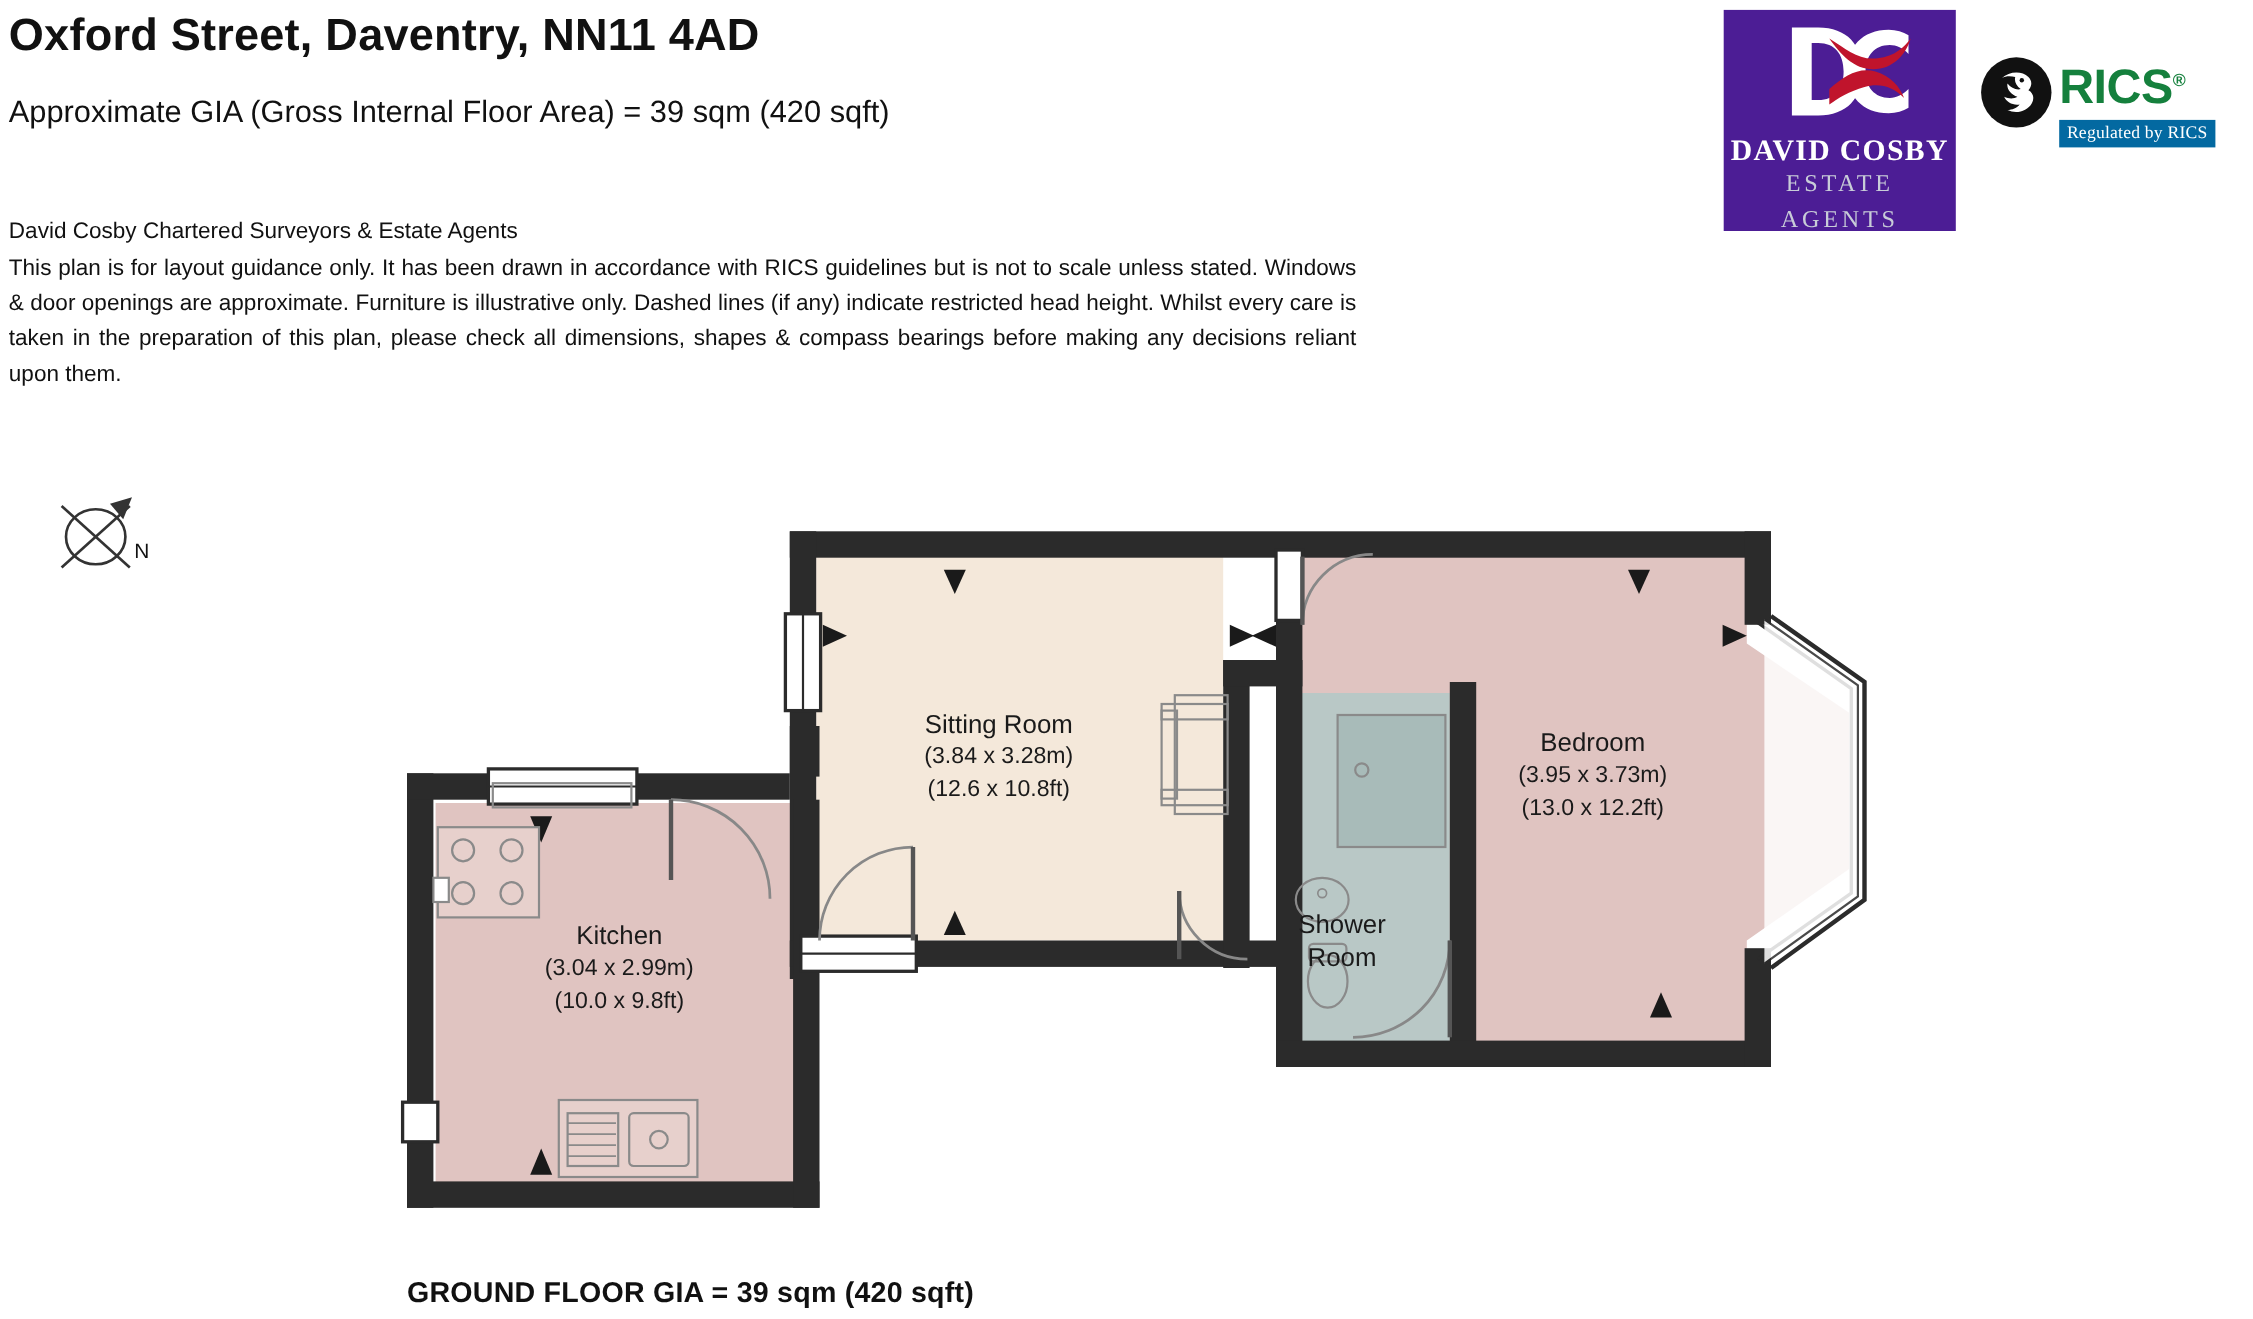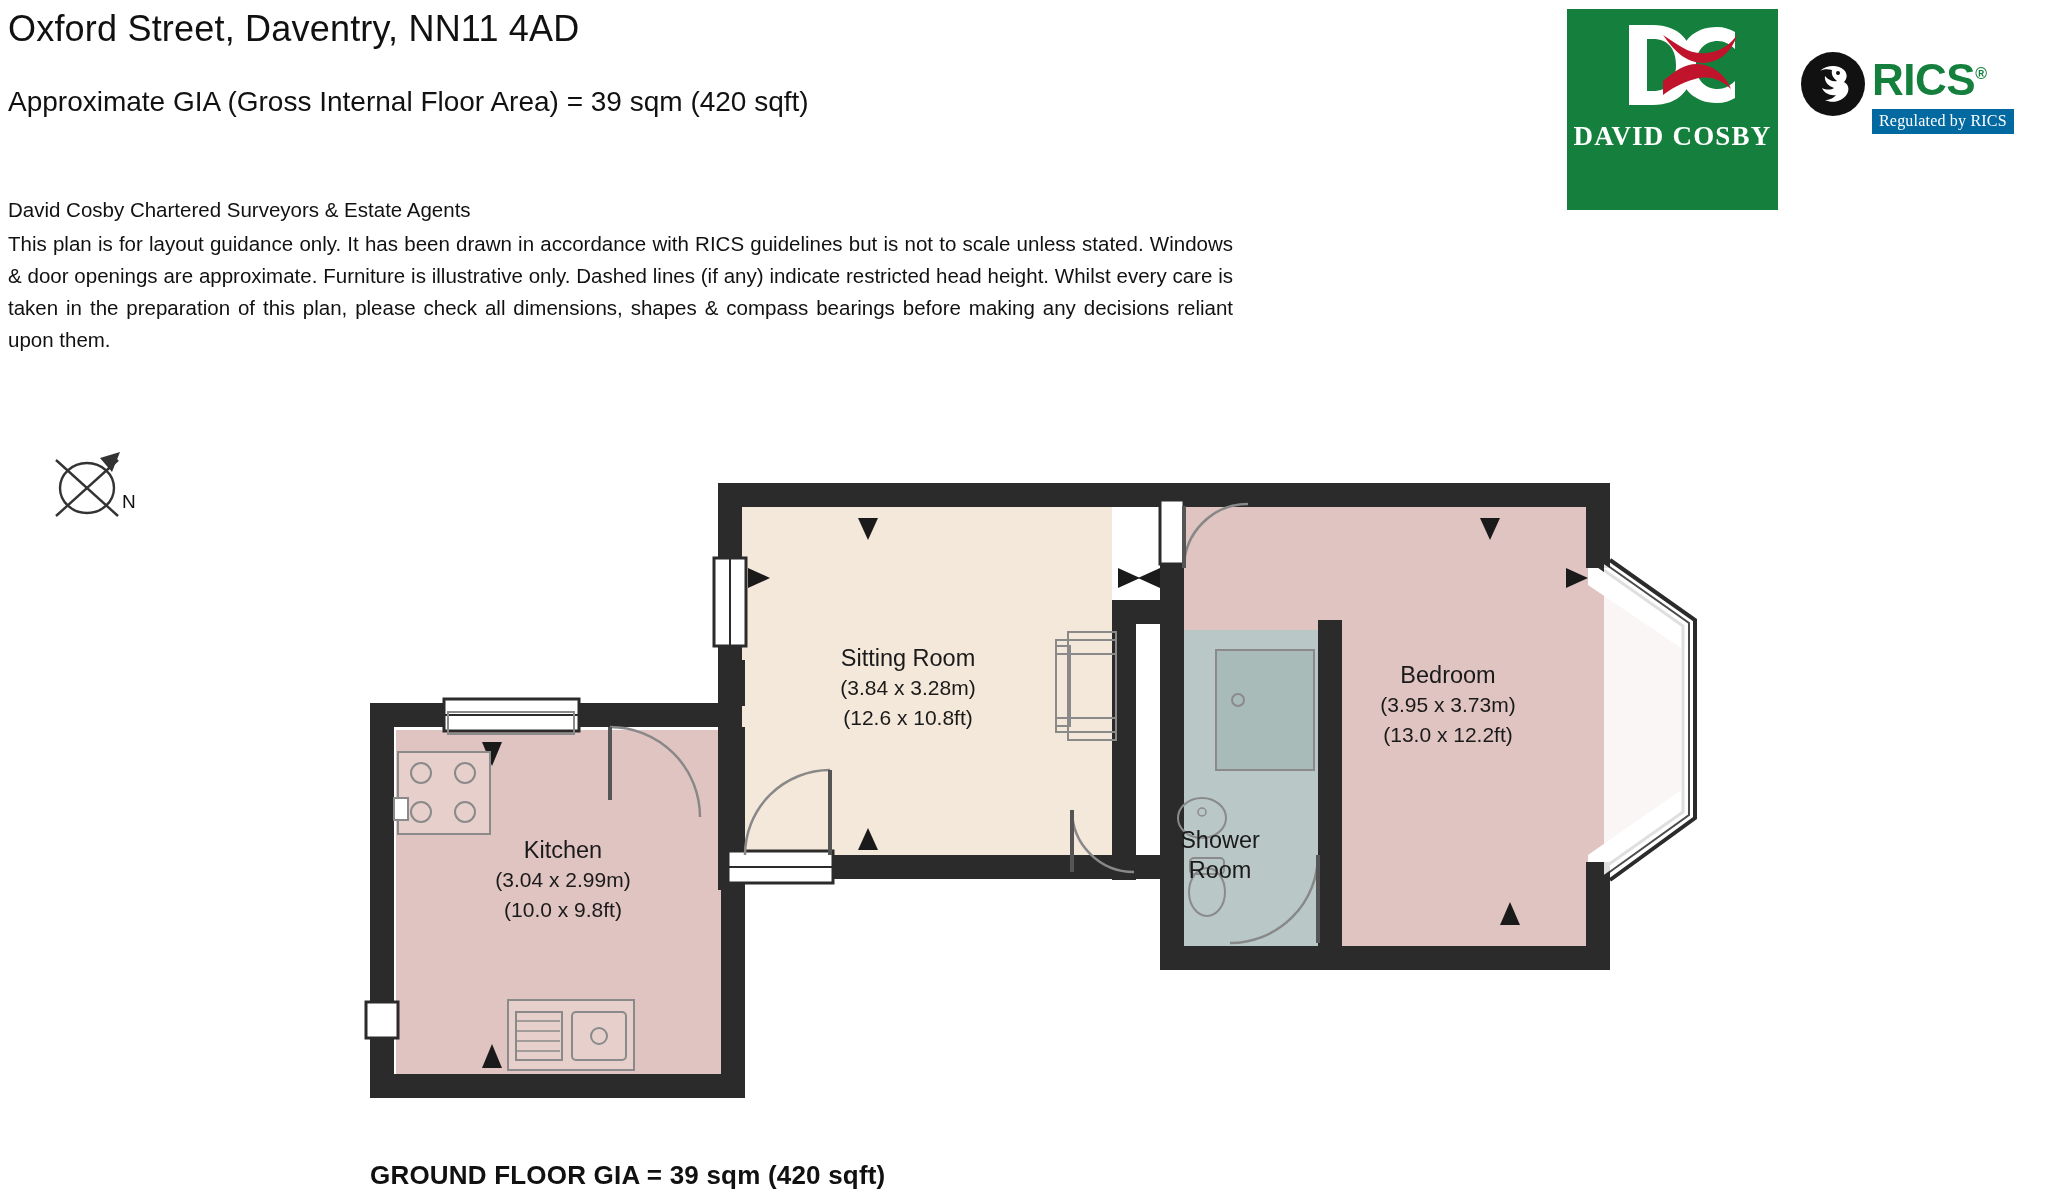--- a/index.html
+++ b/index.html
@@ -14,22 +14,22 @@
     font-family: "Liberation Sans", sans-serif;
     color: #111111;
     overflow: hidden;
   }
 
   
   #title {
     position: absolute;
     left: 8px;
     top: 8px;
-    font-size: 36px;
-    font-weight: 400;
+    font-size: 41px;
+    font-weight: 700;
     letter-spacing: 0.2px;
     white-space: nowrap;
     text-align: right;
   }
   #subtitle {
     position: absolute;
     left: 8px;
     top: 86px;
     font-size: 28px;
     font-weight: 400;
@@ -52,21 +52,21 @@
     text-align: justify;
   }
 
   
   #dc-logo {
     position: absolute;
     left: 1567px;
     top: 9px;
     width: 211px;
     height: 201px;
-    background: #15803d;
+    background: #4c1d95;
     color: #ffffff;
     text-align: center;
   }
   #dc-monogram {
     position: relative;
     height: 112px;
     width: 100%;
   }
   #dc-logo .dc-name {
     font-family: "Liberation Serif", serif;
@@ -177,20 +177,21 @@
 <div id="dc-logo">
   <div id="dc-monogram">
     <svg width="211" height="112" viewBox="0 0 211 112" xmlns="http://www.w3.org/2000/svg">
       <path d="M62 16 L62 96 L86 96 C112 96 126 80 126 56 C126 32 112 16 86 16 Z M80 30 L86 30 C101 30 109 40 109 56 C109 72 101 82 86 82 L80 82 Z" fill="#ffffff"></path>
       <path d="M150 18 C126 18 112 34 112 56 C112 78 126 94 150 94 C157 94 163 92 168 89 L168 72 C163 77 157 80 151 80 C137 80 129 70 129 56 C129 42 137 32 151 32 C157 32 163 35 168 40 L168 23 C163 20 157 18 150 18 Z" fill="#ffffff"></path>
       <path d="M96 26 C112 36 122 46 140 44 C156 42 164 34 170 26 C166 40 154 54 136 54 C118 54 106 40 96 26 Z" fill="#c0142c"></path>
       <path d="M96 72 C110 60 122 52 138 56 C152 60 160 70 164 80 C154 70 142 66 128 70 C114 74 104 80 96 86 Z" fill="#c0142c"></path>
     </svg>
   </div>
   <div class="dc-name">DAVID COSBY</div>
+  <div class="dc-sub">ESTATE AGENTS</div>
 </div>
 
 <div id="rics-logo">
   <div id="rics-mark">
     <svg width="66" height="66" viewBox="0 0 66 66" xmlns="http://www.w3.org/2000/svg">
       <circle cx="33" cy="33" r="32" fill="#111111"></circle>
       <path d="M20 20 C26 14 38 13 44 19 C48 23 47 28 44 31 C48 33 50 38 47 43 C43 50 33 53 25 49 C29 49 34 47 36 44 C30 45 24 42 22 37 C26 39 31 39 34 37 C28 35 24 30 25 25 C28 29 33 31 37 30 C33 27 31 23 32 19 C28 18 23 18 20 20 Z" fill="#ffffff"></path>
       <circle cx="38" cy="22" r="2" fill="#111111"></circle>
     </svg>
   </div>

